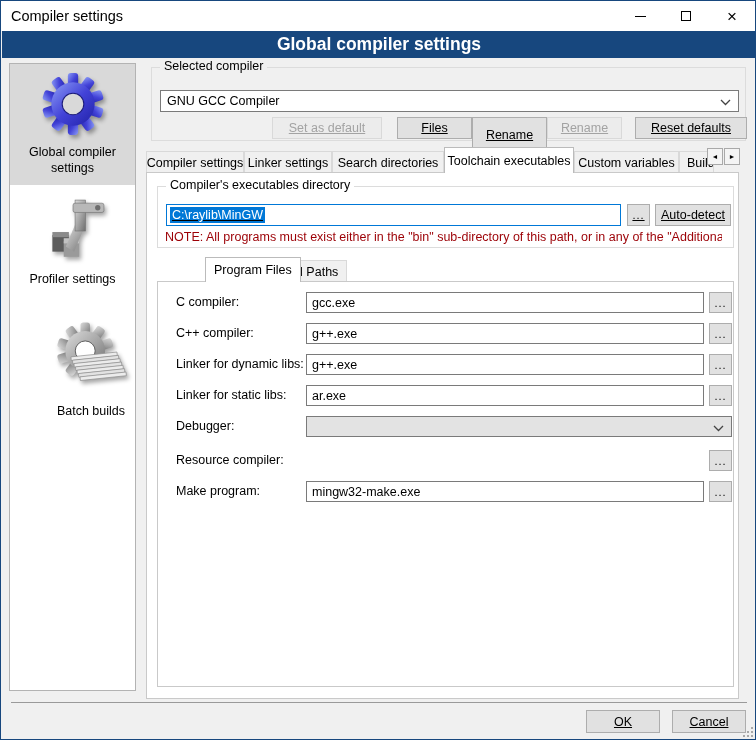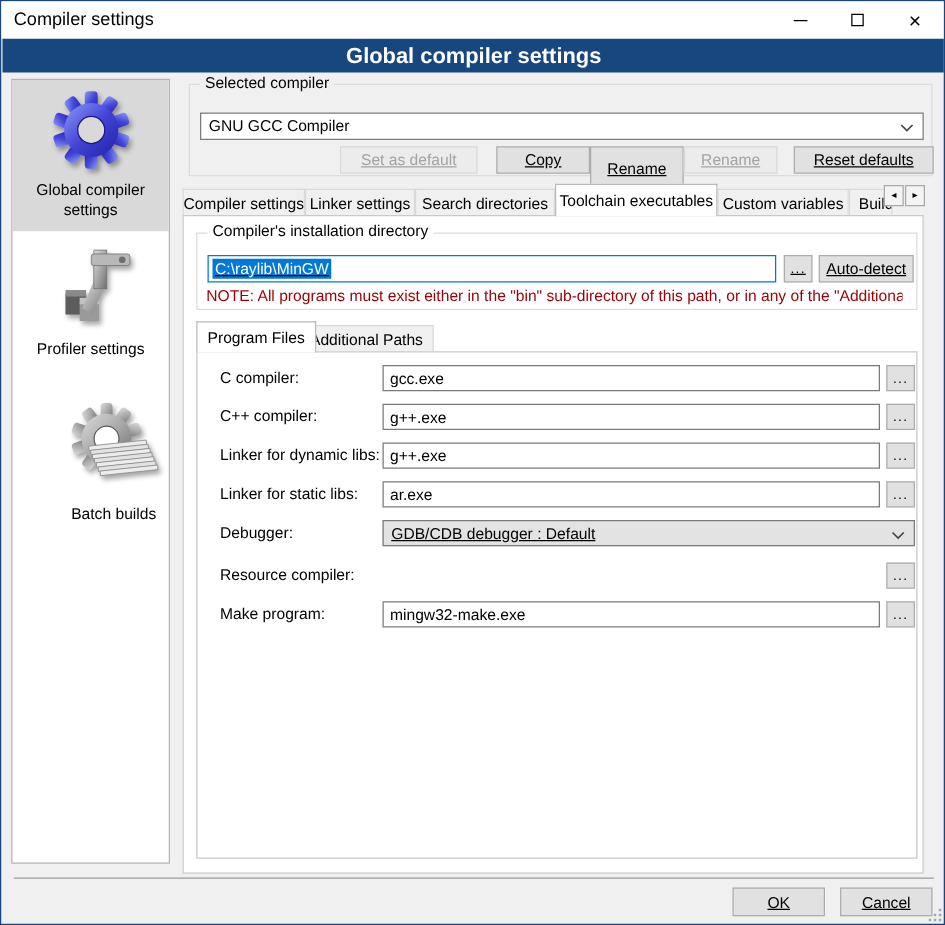--- a/index.html
+++ b/index.html
@@ -66,21 +66,21 @@
   .g-install { left:10px; top:13px; width:577px; height:62px; }
   .pathfield { left:8px; top:17px; width:455px; height:22px; border:1.5px solid #0078d7; background:#fff;
                display:flex; align-items:center; padding-left:3px; overflow:hidden; }
   .selected-text { background:#0078d7; color:#fff; padding:1px 2px; white-space:pre; }
   .note { position:absolute; left:8px; top:44px; width:565px; color:#9c0006; white-space:nowrap; overflow:hidden; }
 
   
   .subtabstrip { position:absolute; left:10px; top:84px; height:25px; }
   .subtab { position:absolute; top:3px; height:22px; background:#f0f0f0; border:1px solid #d9d9d9;
             border-bottom:none; display:flex; align-items:center; padding:0 8px; white-space:nowrap; cursor:pointer; }
-  .subtab.active { top:0; height:25px; background:#fff; border-color:#bbb; z-index:3; }
+  .subtab.active { top:0; height:25px; background:#fff; border-color:#bbb; z-index:3;margin-left:48px; }
 
   .innerpage { position:absolute; left:10px; top:108px; width:577px; height:406px; background:#fff;
                border:1px solid #c9c9c9; }
   .frow { position:absolute; left:0; width:100%; height:22px; }
   .frow .flabel { position:absolute; left:18px; top:3px; }
   .frow .finput { position:absolute; left:148px; width:398px; height:21px; border:1px solid #7a7a7a;
                   background:#fff; font-family:"Liberation Sans",sans-serif; font-size:12.5px; padding-left:5px; }
   .frow .fbrowse { position:absolute; left:551px; width:23px; height:21px; font-size:11px; letter-spacing:1px; }
   .frow .fcombo { left:148px; width:426px; height:21px; }
 
@@ -203,21 +203,21 @@
     <span class="legend">Selected compiler</span>
     <div class="combo" style="left:8px; top:22px; width:579px; height:22px;">
       <span>GNU GCC Compiler</span>
       <span class="chev">
         <svg width="11" height="7" viewBox="0 0 11 7">
             <polyline points="1,1 5.5,5.5 10,1" fill="none" stroke="#444" stroke-width="1.3"></polyline>
           </svg>
       </span>
     </div>
     <div class="btn disabled abs" style="left:120px; top:49px; width:110px; height:22px;">Set as default</div>
-    <div class="btn abs" style="left:245px; top:49px; width:75px; height:22px;">Copy</div>
+    <div class="btn abs" style="left:245px; top:49px; width:75px; height:22px;">Files</div>
     <div class="btn abs" style="left:320px; top:49px; width:75px; height:36px;">Rename</div>
     <div class="btn disabled abs" style="left:395px; top:49px; width:75px; height:22px;">Rename</div>
     <div class="btn abs" style="left:483px; top:49px; width:112px; height:22px;">Reset defaults</div>
   </div>
 
   <div class="tabstrip">
     <div class="tab" style="left:0; width:98px;">Compiler settings</div>
     <div class="tab" style="left:98px; width:88px;">Linker settings</div>
     <div class="tab" style="left:186px; width:112px;">Search directories</div>
     <div class="tab active" style="left:298px; width:130px;">Toolchain executables</div>
@@ -225,21 +225,21 @@
     <div class="tab" style="left:533px; width:35px; justify-content:flex-start;">Build options</div>
     <div class="tab-arrows">
       <div class="tab-arrow">◄</div>
       <div class="tab-arrow">►</div>
     </div>
   </div>
 
   <div class="page">
 
     <div class="groupbox g-install">
-      <span class="legend">Compiler's installation directory</span>
+      <span class="legend">Compiler's executables directory</span>
       <div class="pathfield abs">
         <span class="selected-text">C:\raylib\MinGW</span>
       </div>
       <div class="btn abs" style="left:469px; top:17px; width:23px; height:22px; font-size:11px; letter-spacing:1px;">...</div>
       <div class="btn abs" style="left:497px; top:17px; width:76px; height:22px;">Auto-detect</div>
     </div>
     <div class="note" style="top:57px; left:18px; width:557px;">NOTE: All programs must exist either in the "bin" sub-directory of this path, or in any of the "Additional</div>
 
     <div class="subtabstrip">
       <div class="subtab active" style="left:0;">Program Files</div>
@@ -268,21 +268,20 @@
 
       <div class="frow" style="top:103px;">
         <span class="flabel">Linker for static libs:</span>
         <input class="finput" value="ar.exe" style="">
         <div class="btn fbrowse">...</div>
       </div>
 
       <div class="frow" style="top:134px;">
         <span class="flabel">Debugger:</span>
         <div class="combo gray fcombo abs">
-          <span>GDB/CDB debugger : Default</span>
           <span class="chev">
             <svg width="11" height="7" viewBox="0 0 11 7">
                 <polyline points="1,1 5.5,5.5 10,1" fill="none" stroke="#444" stroke-width="1.3"></polyline>
               </svg>
           </span>
         </div>
       </div>
 
       <div class="frow" style="top:168px;">
         <span class="flabel">Resource compiler:</span>

